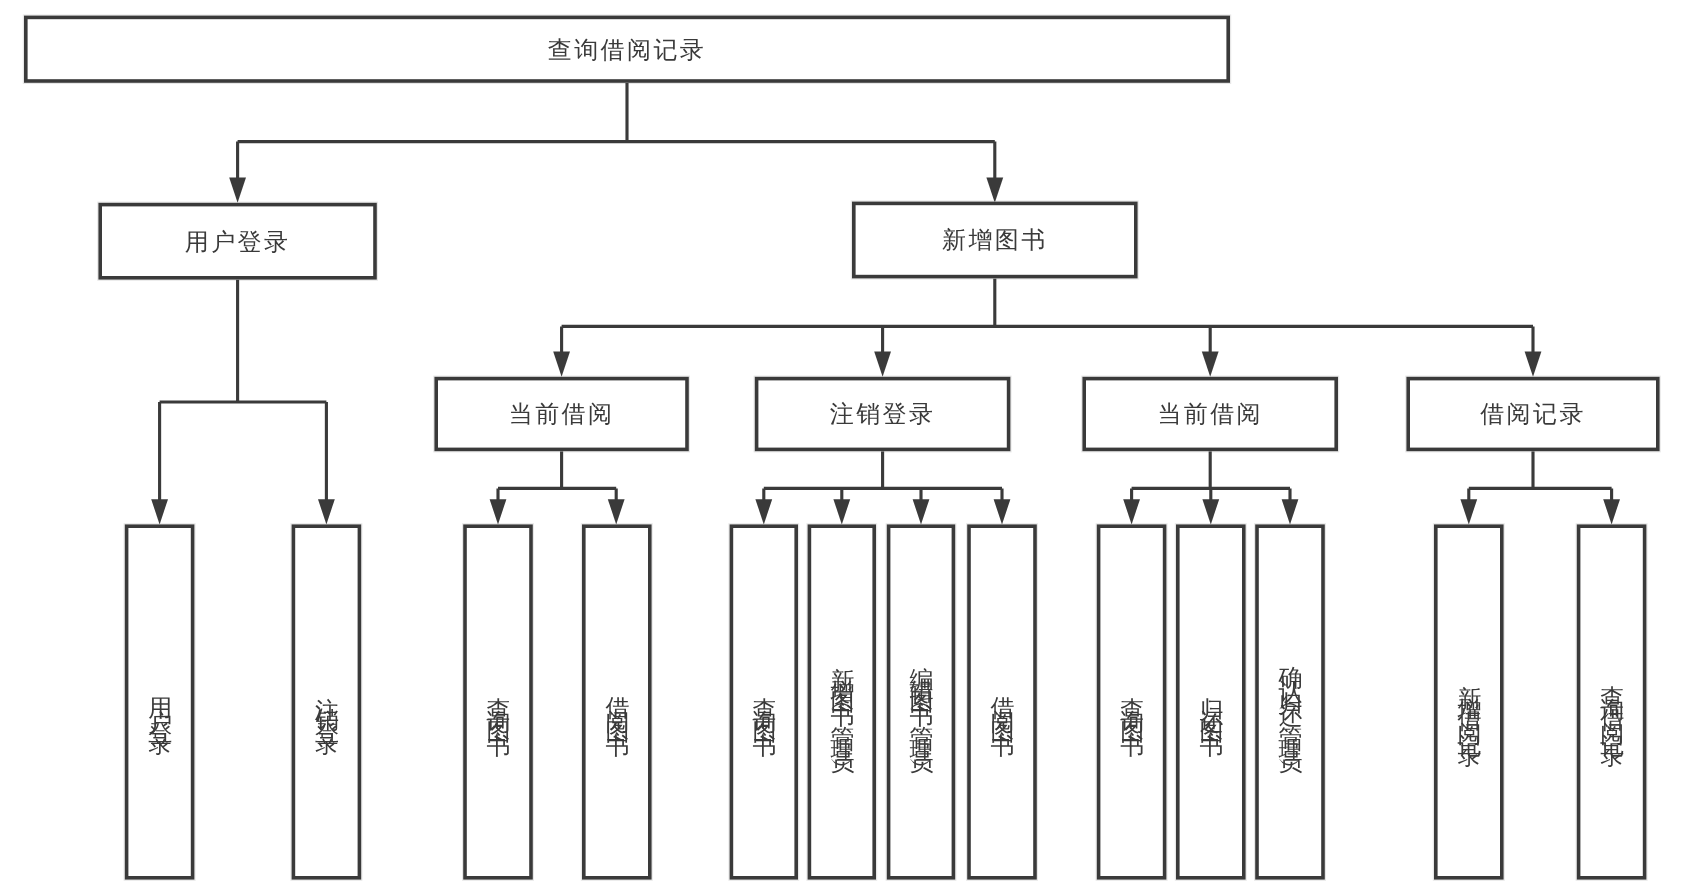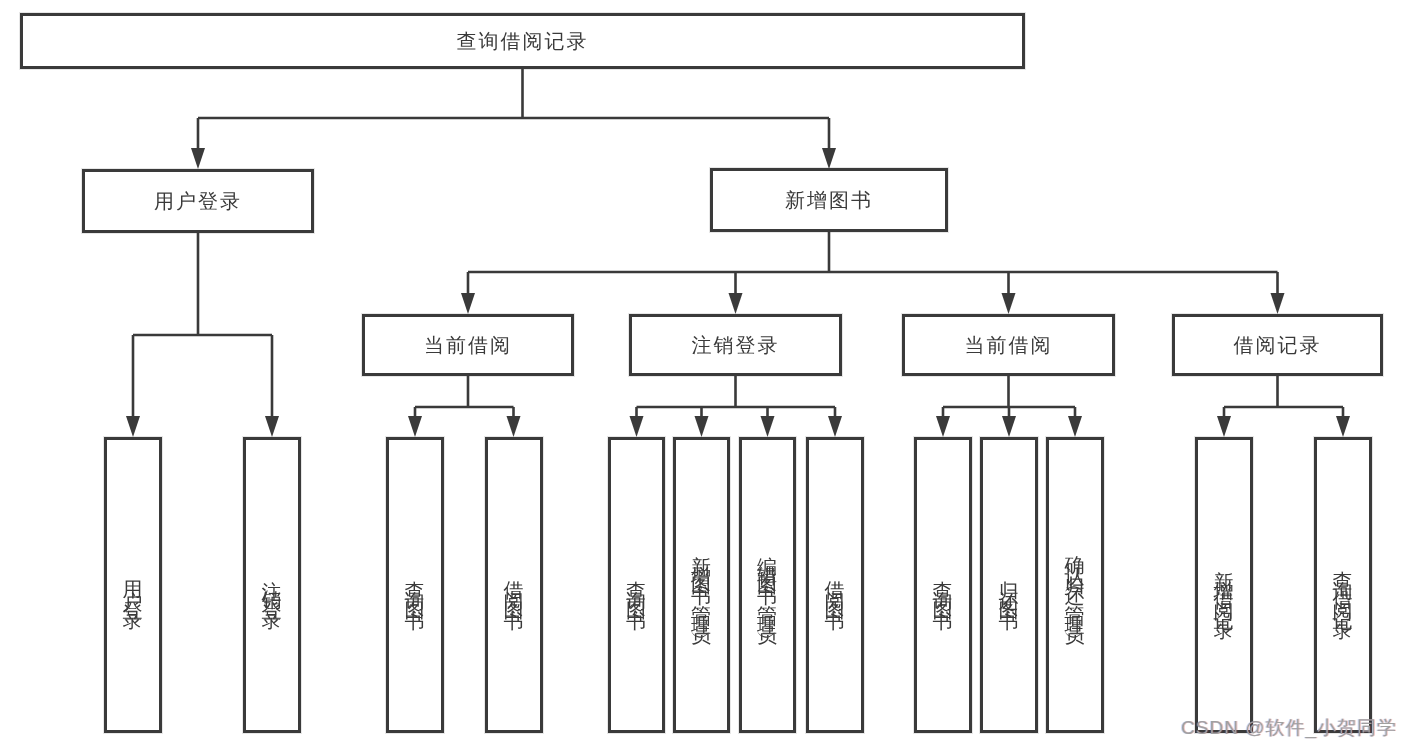--- a/index.html
+++ b/index.html
@@ -123,14 +123,13 @@
   <div class="node vbox" style="left:1046px;top:437px;width:58px;height:296px;">
     <span class="vtext">确认归还（管理员）</span>
   </div>
   <div class="node vbox" style="left:1195px;top:437px;width:58px;height:296px;">
     <span class="vtext">新增借阅记录</span>
   </div>
   <div class="node vbox" style="left:1314px;top:437px;width:58px;height:296px;">
     <span class="vtext">查询借阅记录</span>
   </div>
 
-  <div class="watermark">CSDN @软件_小贺同学</div>
 </div>
 
 </body></html>

